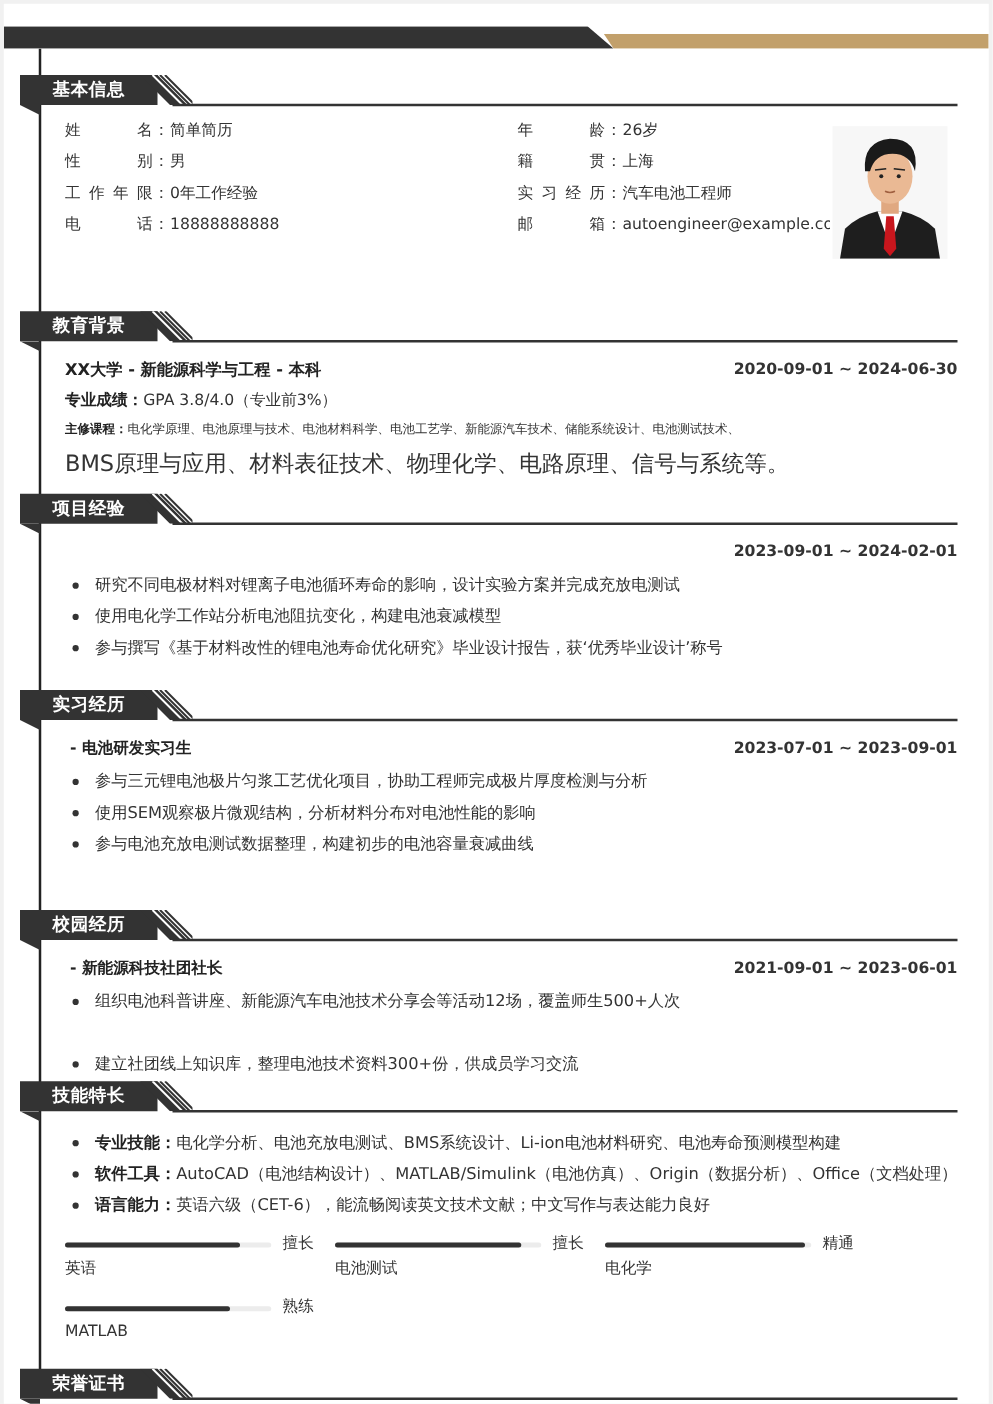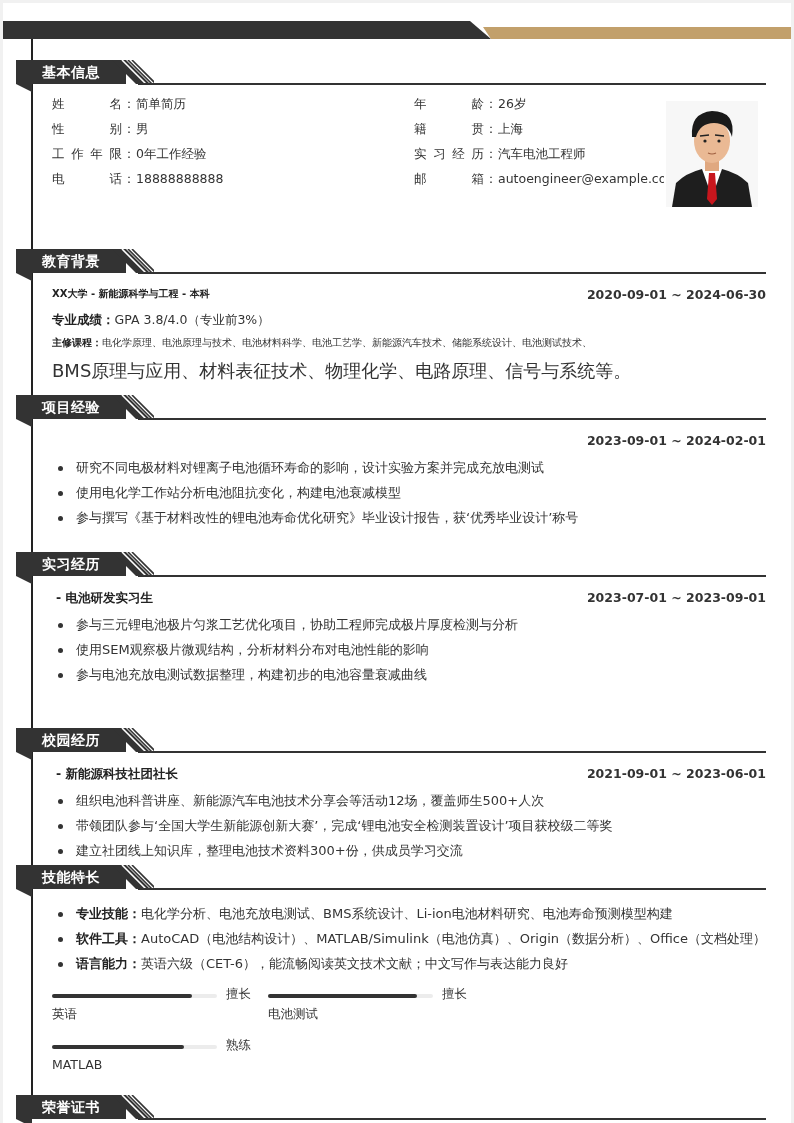--- a/index.html
+++ b/index.html
@@ -121,21 +121,21 @@
       <div class="sec-tab">教育背景</div>
       <svg class="sec-stripes" viewBox="0 0 42 24">
         <polygon points="0,0 14,0 38,24 24,24" fill="#333"></polygon>
         <line x1="10" y1="0" x2="34" y2="24" stroke="#fff" stroke-width="1.6"></line>
         <line x1="16" y1="0" x2="40" y2="24" stroke="#333" stroke-width="1.6"></line>
         <line x1="20" y1="0" x2="44" y2="24" stroke="#333" stroke-width="1.6"></line>
       </svg>
       <div class="sec-fold"></div>
       <div class="sec-line"></div>
     </div>
-    <div class="row bold" style="left:36px; top:38px; font-size:10px;">XX大学 - 新能源科学与工程 - 本科</div>
+    <div class="row bold" style="left:36px; top:38px; font-size:13px;">XX大学 - 新能源科学与工程 - 本科</div>
     <div class="date" style="top:38px;">2020-09-01 ~ 2024-06-30</div>
     <div class="row" style="left:36px; top:63px; font-size:12.5px;">
       <span class="bold">专业成绩：</span><span>GPA 3.8/4.0（专业前3%）</span>
     </div>
     <div class="row" style="left:36px; top:87px; font-size:10px;">
       <span class="bold">主修课程：</span><span>电化学原理、电池原理与技术、电池材料科学、电池工艺学、新能源汽车技术、储能系统设计、电池测试技术、</span>
     </div>
     <div class="row" style="left:36px; top:110px; font-size:18px;">BMS原理与应用、材料表征技术、物理化学、电路原理、信号与系统等。</div>
   </div>
 
@@ -184,21 +184,20 @@
         <line x1="10" y1="0" x2="34" y2="24" stroke="#fff" stroke-width="1.6"></line>
         <line x1="16" y1="0" x2="40" y2="24" stroke="#333" stroke-width="1.6"></line>
         <line x1="20" y1="0" x2="44" y2="24" stroke="#333" stroke-width="1.6"></line>
       </svg>
       <div class="sec-fold"></div>
       <div class="sec-line"></div>
     </div>
     <div class="row bold" style="left:40px; top:38px; font-size:12.5px;">- 新能源科技社团社长</div>
     <div class="date" style="top:38px;">2021-09-01 ~ 2023-06-01</div>
     <div class="bullet" style="top:64px;"><span class="t">组织电池科普讲座、新能源汽车电池技术分享会等活动12场，覆盖师生500+人次</span></div>
-    <div class="bullet" style="top:89px;"><span class="t">带领团队参与‘全国大学生新能源创新大赛’，完成‘锂电池安全检测装置设计’项目获校级二等奖</span></div>
     <div class="bullet" style="top:114px;"><span class="t">建立社团线上知识库，整理电池技术资料300+份，供成员学习交流</span></div>
   </div>
 
   <div class="section" style="top:862px;">
     <div class="sec-head">
       <div class="sec-tab">技能特长</div>
       <svg class="sec-stripes" viewBox="0 0 42 24">
         <polygon points="0,0 14,0 38,24 24,24" fill="#333"></polygon>
         <line x1="10" y1="0" x2="34" y2="24" stroke="#fff" stroke-width="1.6"></line>
         <line x1="16" y1="0" x2="40" y2="24" stroke="#333" stroke-width="1.6"></line>
@@ -219,20 +218,27 @@
     <div class="bar-lvl">擅长</div>
     <div class="bar-name">英语</div>
   </div>
   <div class="skill" style="left:265px; top:985px;">
     <div class="bar-bg">
         <div class="bar-fill" style="width:90%;"></div>
       </div>
     <div class="bar-lvl">擅长</div>
     <div class="bar-name">电池测试</div>
   </div>
+  <div class="skill" style="left:481px; top:985px;">
+    <div class="bar-bg">
+        <div class="bar-fill" style="width:97%;"></div>
+      </div>
+    <div class="bar-lvl">精通</div>
+    <div class="bar-name">电化学</div>
+  </div>
   <div class="skill" style="left:49px; top:1036px;">
     <div class="bar-bg">
         <div class="bar-fill" style="width:80%;"></div>
       </div>
     <div class="bar-lvl">熟练</div>
     <div class="bar-name">MATLAB</div>
   </div>
 
   <div class="section" style="top:1092px;">
     <div class="sec-head">

